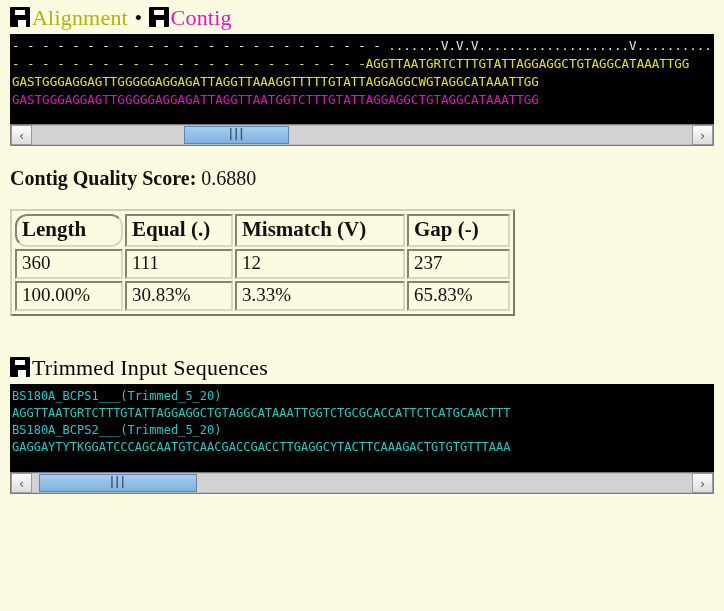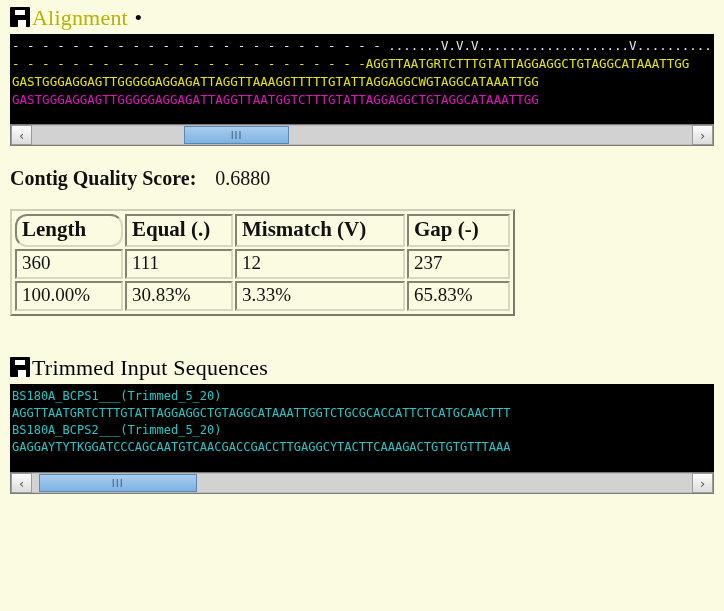--- a/index.html
+++ b/index.html
@@ -157,35 +157,35 @@
     top: 0;
     bottom: 0;
     background: linear-gradient(#a8cdee, #7fb2e0);
     border: 1px solid #5b87b5;
     box-sizing: border-box;
     display: flex;
     align-items: center;
     justify-content: center;
     color: #3d5d80;
     font-family: "DejaVu Sans", sans-serif;
-    font-size: 10px;
+    font-size: 15px;
     letter-spacing: 1px;
   }
 
   
   .score-row {
     padding-left: 10px;
     margin-top: 22px;
     font-size: 20px;
     line-height: 1;
     color: #111;
     white-space: nowrap;
   }
   .score-label { font-weight: bold; }
-  .score-value { font-weight: normal; margin-left: 19px; }
+  .score-value { font-weight: normal; margin-left: 5px; }
 
   
   .table-wrap {
     margin-left: 10px;
     margin-top: 21px;
     display: inline-block;
     border: 2px outset #cfcfb8;
     background: #fbfbe2;
     padding: 1px;
   }
@@ -226,20 +226,24 @@
 
 <div class="page">
 
   
   <div class="heading-row">
     <span class="hgroup">
       <span class="floppy"></span>
       <span class="htext alignment">Alignment</span>
     </span>
     <span class="sep">•</span>
+    <span class="hgroup">
+      <span class="floppy"></span>
+      <span class="htext contig">Contig</span>
+    </span>
   </div>
 
   
   <div class="seq-panel alignment">
     <div class="seq-line consensus">- - - - - - - - - - - - - - - - - - - - - - - - - .......V.V.V....................V.......................</div>
     <div class="seq-line yellow">- - - - - - - - - - - - - - - - - - - - - - - -AGGTTAATGRTCTTTGTATTAGGAGGCTGTAGGCATAAATTGG</div>
     <div class="seq-line yellow">GASTGGGAGGAGTTGGGGGAGGAGATTAGGTTAAAGGTTTTTGTATTAGGAGGCWGTAGGCATAAATTGG</div>
     <div class="seq-line magenta">GASTGGGAGGAGTTGGGGGAGGAGATTAGGTTAATGGTCTTTGTATTAGGAGGCTGTAGGCATAAATTGG</div>
   </div>
 

